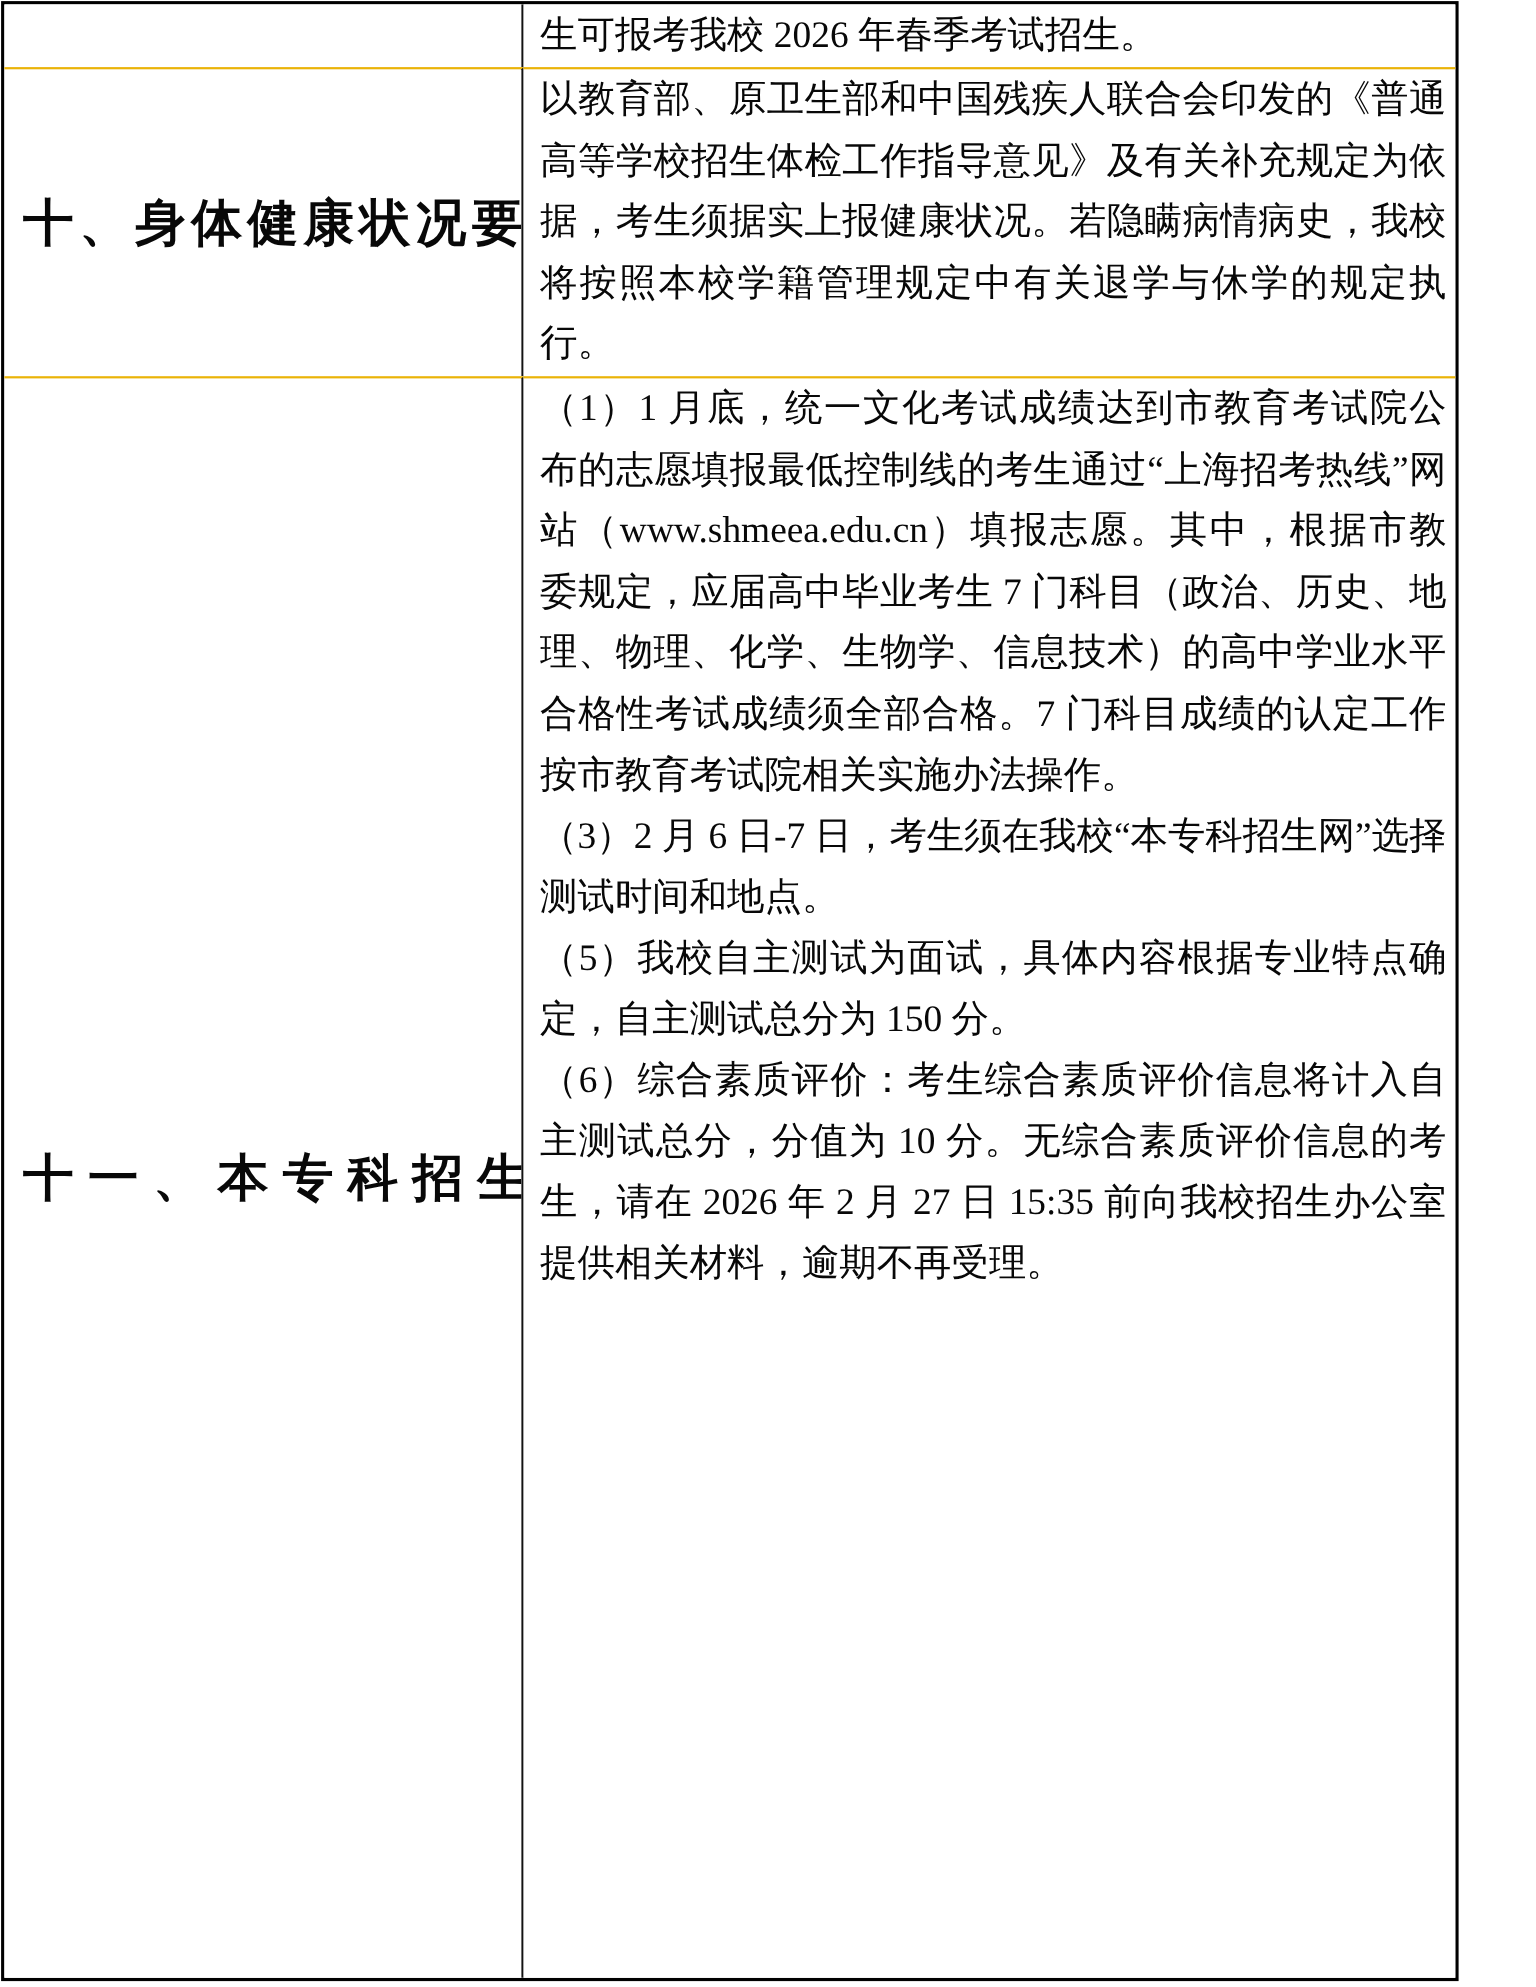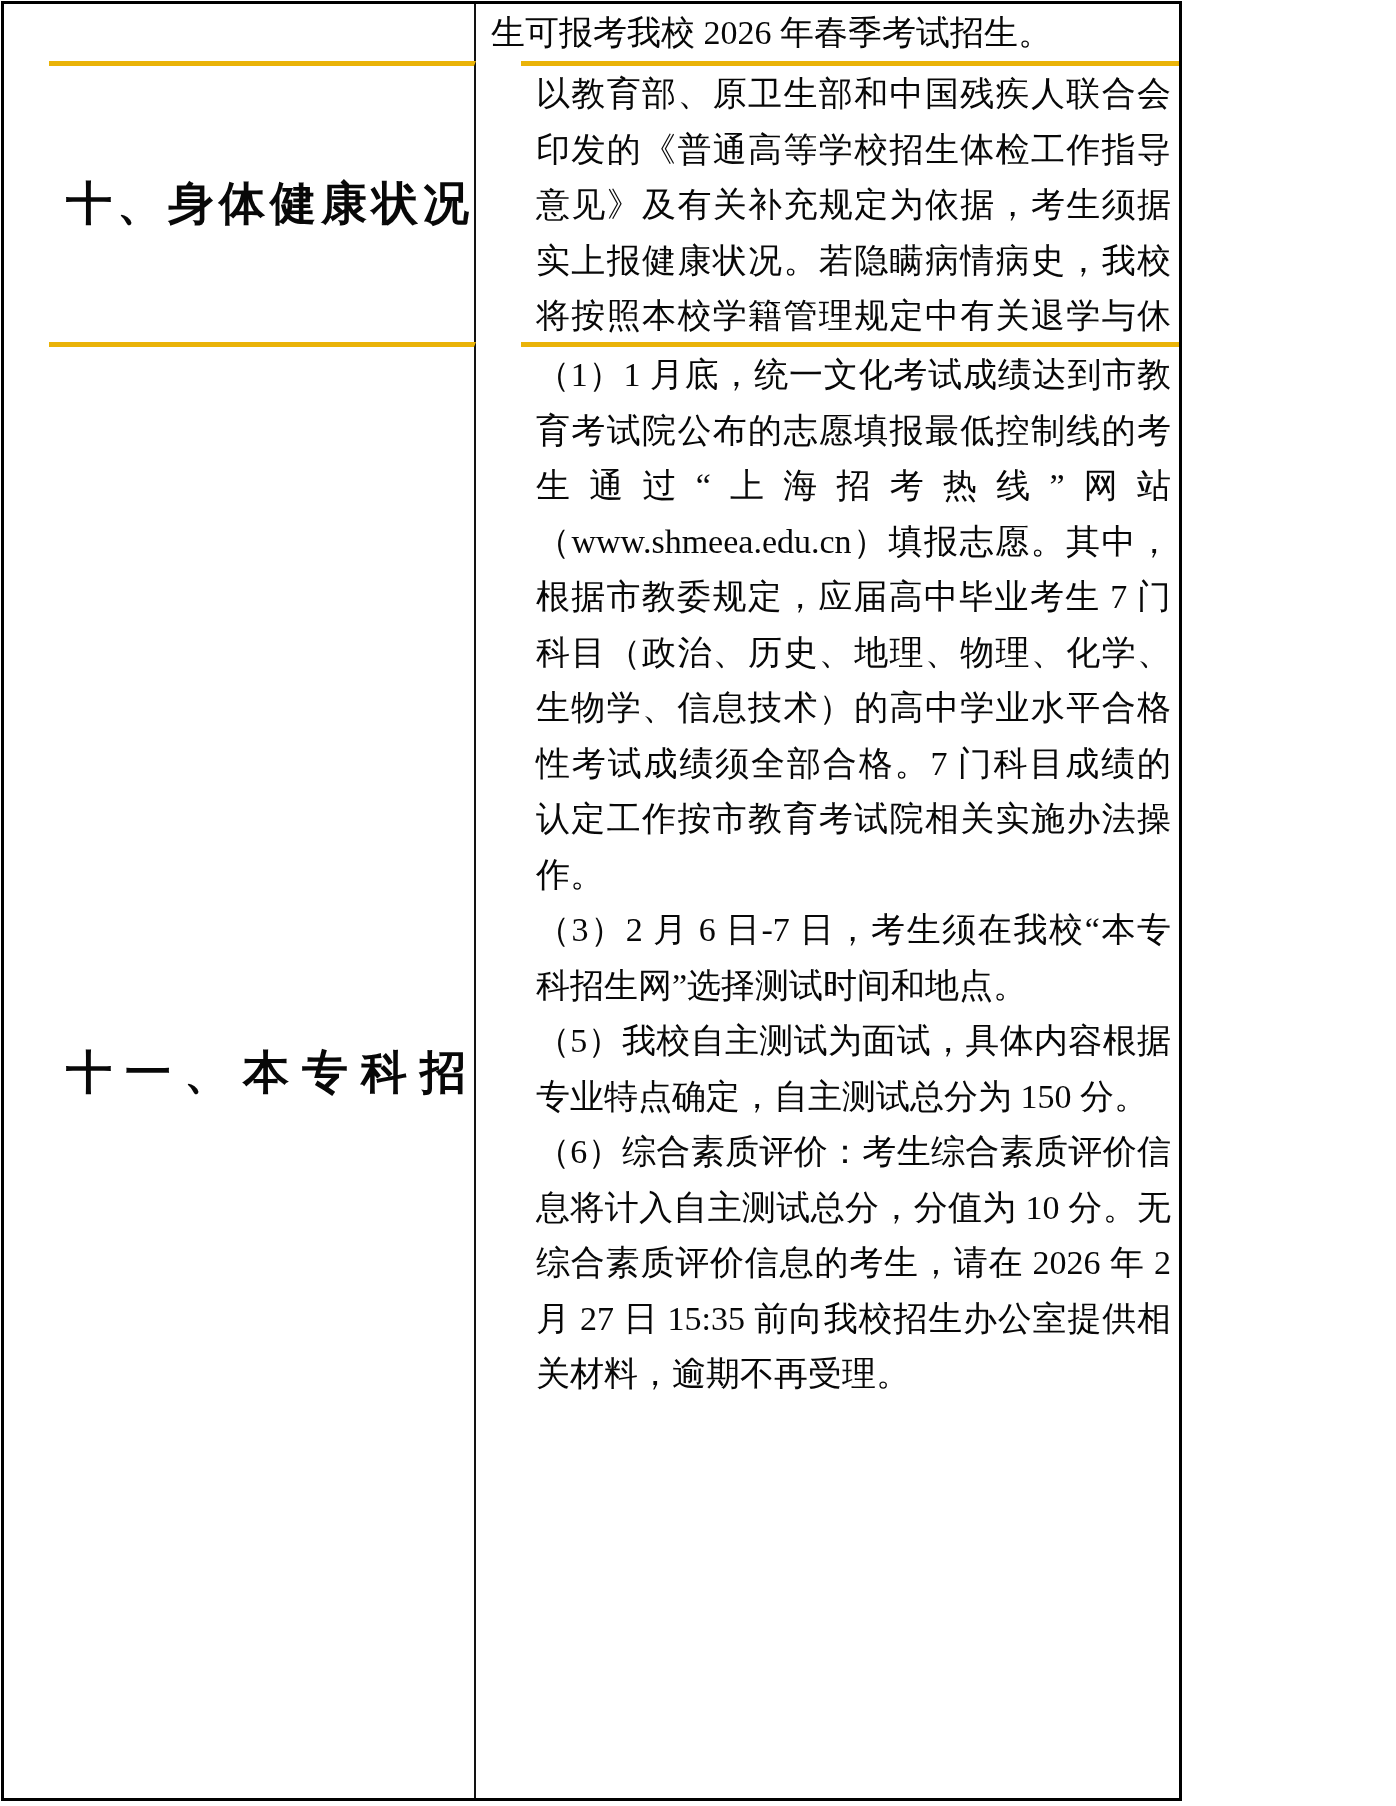--- a/index.html
+++ b/index.html
@@ -12,21 +12,21 @@
     width: 1396px;
     height: 1806px;
     background: #ffffff;
     color: #080808;
     font-family: "Liberation Serif", "DejaVu Serif", serif;
   }
   .doc-table {
     position: absolute;
     left: 1px;
     top: 1px;
-    width: 1181px;
+    width: 1325px;
     height: 1800px;
     box-sizing: border-box;
     border: 3px solid #000000;
     display: grid;
     grid-template-columns: 472px 1fr;
     grid-template-rows: 57px 281px 1fr;
   }
   .cell {
     box-sizing: border-box;
     overflow: hidden;
@@ -39,22 +39,21 @@
     padding-left: 17px;
   }
   .head-label {
     font-size: 46px;
     font-weight: 700;
     white-space: nowrap;
   }
   .ls-a { letter-spacing: 5px; }
   .ls-b { letter-spacing: 13px; }
   .row-divided {
-    border-top: 5px solid #eab308;
-    margin-left: 45px;
+    border-top: 2px solid #eab308;
   }
   .body-cell {
     padding: 0 8px 0 15px;
     font-size: 34px;
     line-height: 55.5px;
     text-align: justify;
     text-justify: inter-character;
     overflow-wrap: break-word;
   }
   .single-line {

